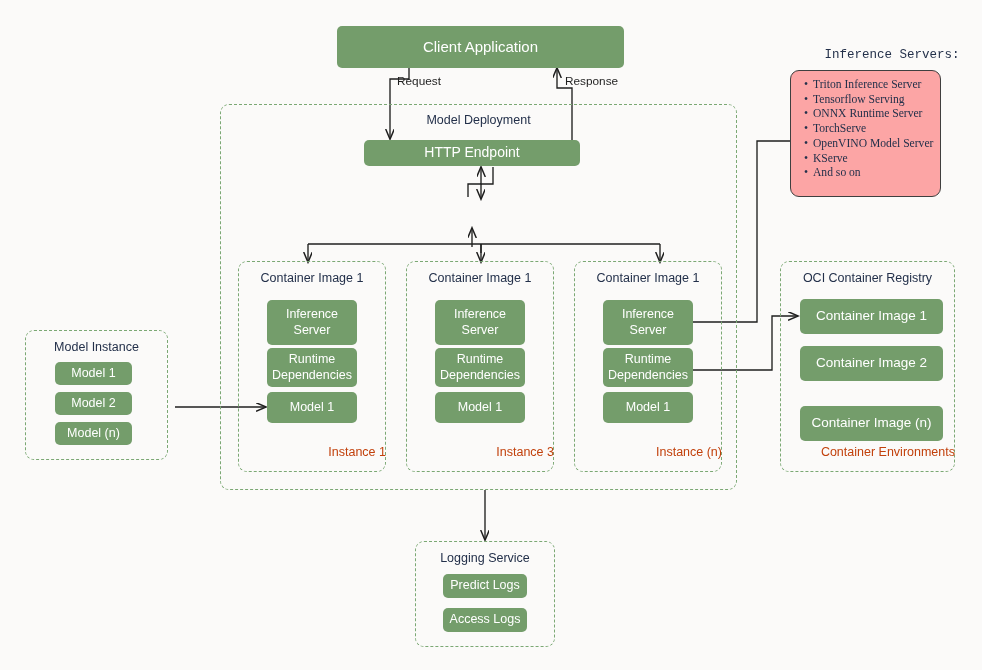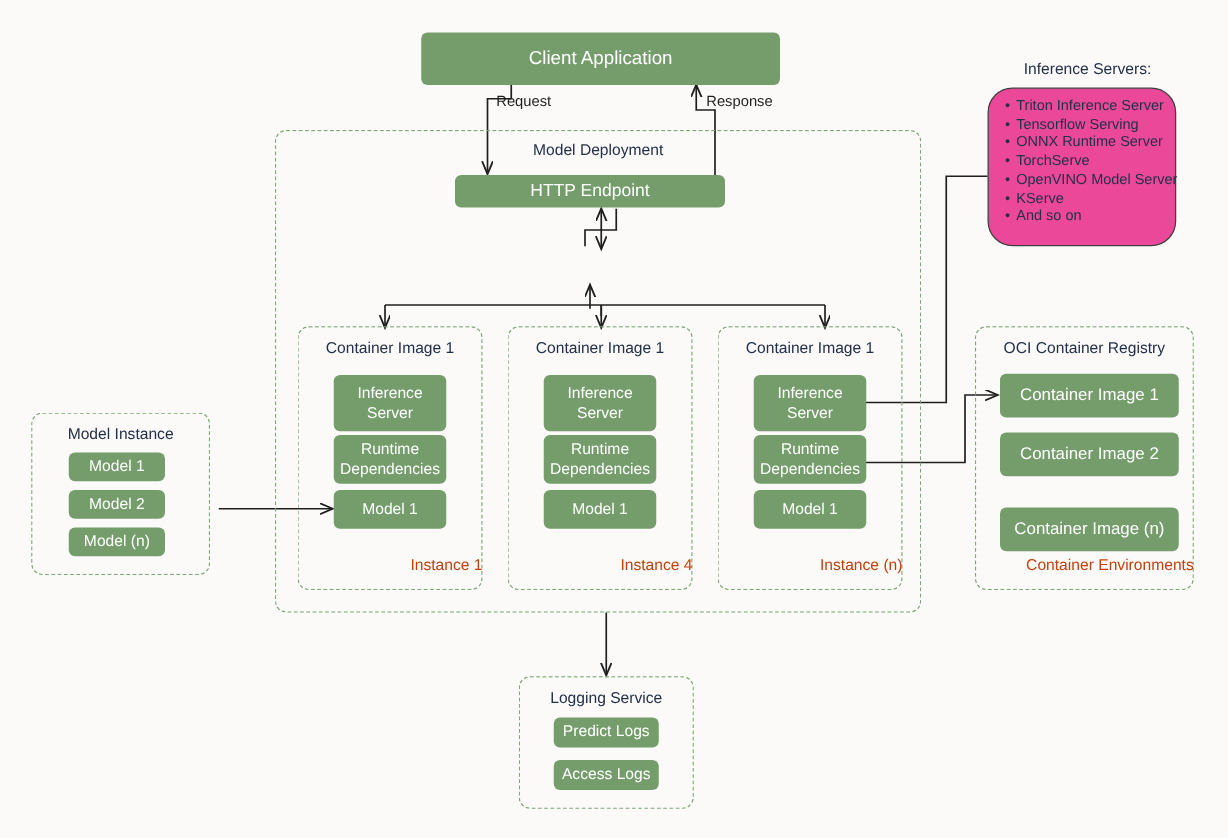--- a/index.html
+++ b/index.html
@@ -55,23 +55,24 @@
     line-height:1.22;
     box-sizing:border-box;
     font-size:13.5px;
   }
   .gbox.sm{font-size:12.5px;}
   .gbox.big{font-size:15px;}
   .gbox.wide{font-size:14px;}
   .callout{
     position:absolute;
     border:1.4px solid #3f3f3f;
-    border-radius:20px;
-    background:#ec4899;
+    border-radius:9px;
+    background:#fca5a5;
     box-sizing:border-box;
+    font-family:Liberation Serif, serif;
   }
   .callout-title{
     position:absolute;
     left:0;right:0;
     text-align:center;
     color:#23304a;
     font-size:12.5px;
   }
   .callout ul{
     margin:0;
@@ -175,21 +176,21 @@
   <div class="grp-title" style="left:406px;top:271px;width:148px;">Container Image 1</div>
   <div class="gbox sm" style="left:435px;top:300px;width:90px;height:45px;">
     <span>Inference Server</span>
   </div>
   <div class="gbox sm" style="left:435px;top:348px;width:90px;height:39px;">
     <span>Runtime Dependencies</span>
   </div>
   <div class="gbox sm" style="left:435px;top:392px;width:90px;height:31px;">
     <span>Model 1</span>
   </div>
-  <div class="grp-foot" style="left:406px;top:445px;width:148px;">Instance 4</div>
+  <div class="grp-foot" style="left:406px;top:445px;width:148px;">Instance 3</div>
 
   <div class="grp" style="left:574px;top:261px;width:148px;height:211px;"></div>
   <div class="grp-title" style="left:574px;top:271px;width:148px;">Container Image 1</div>
   <div class="gbox sm" style="left:603px;top:300px;width:90px;height:45px;">
     <span>Inference Server</span>
   </div>
   <div class="gbox sm" style="left:603px;top:348px;width:90px;height:39px;">
     <span>Runtime Dependencies</span>
   </div>
   <div class="gbox sm" style="left:603px;top:392px;width:90px;height:31px;">
@@ -215,21 +216,21 @@
     <span>Container Image 1</span>
   </div>
   <div class="gbox" style="left:800px;top:346px;width:143px;height:35px;">
     <span>Container Image 2</span>
   </div>
   <div class="gbox" style="left:800px;top:406px;width:143px;height:35px;">
     <span>Container Image (n)</span>
   </div>
   <div class="grp-foot" style="left:780px;top:445px;width:175px;">Container Environments</div>
 
-  <div class="callout-title" style="left:790px;top:48px;width:160px;">Inference Servers:</div>
+  <div class="callout-title" style="left:812px;top:48px;width:160px;font-family:Liberation Mono, monospace;">Inference Servers:</div>
   <div class="callout" style="left:790px;top:70px;width:151px;height:127px;">
     <ul>
       <li>Triton Inference Server</li>
       <li>Tensorflow Serving</li>
       <li>ONNX Runtime Server</li>
       <li>TorchServe</li>
       <li>OpenVINO Model Server</li>
       <li>KServe</li>
       <li>And so on</li>
     </ul>

